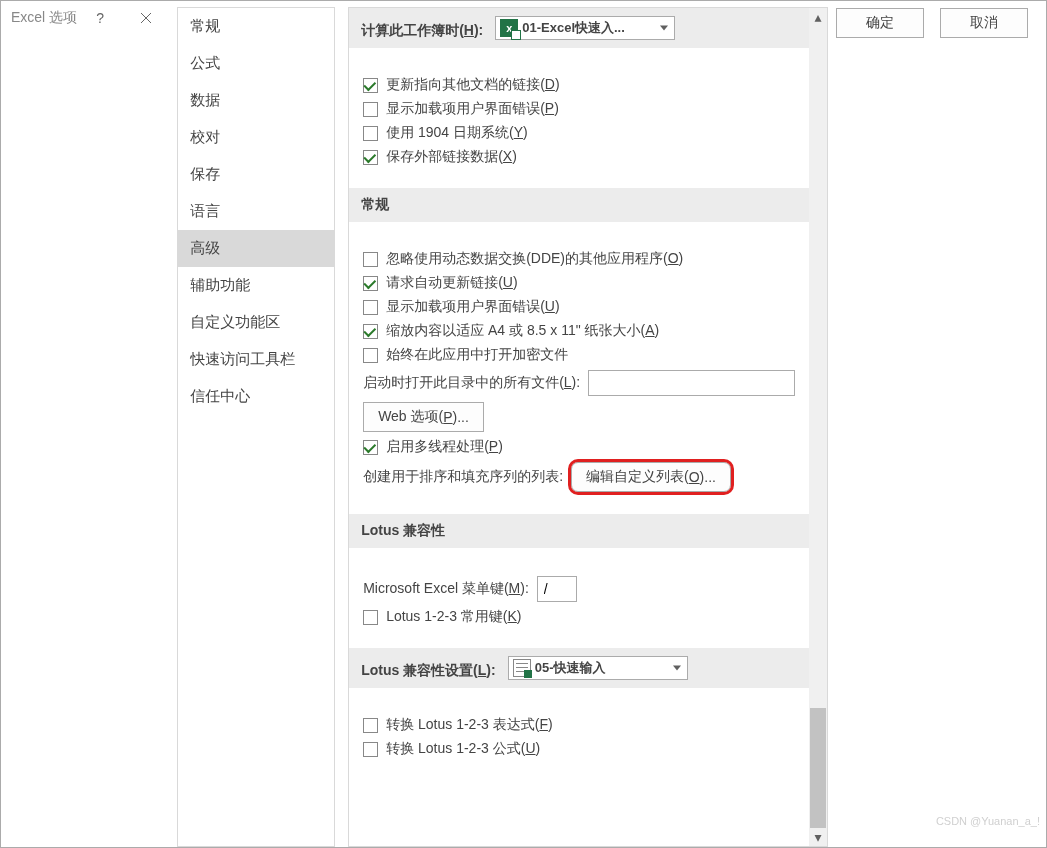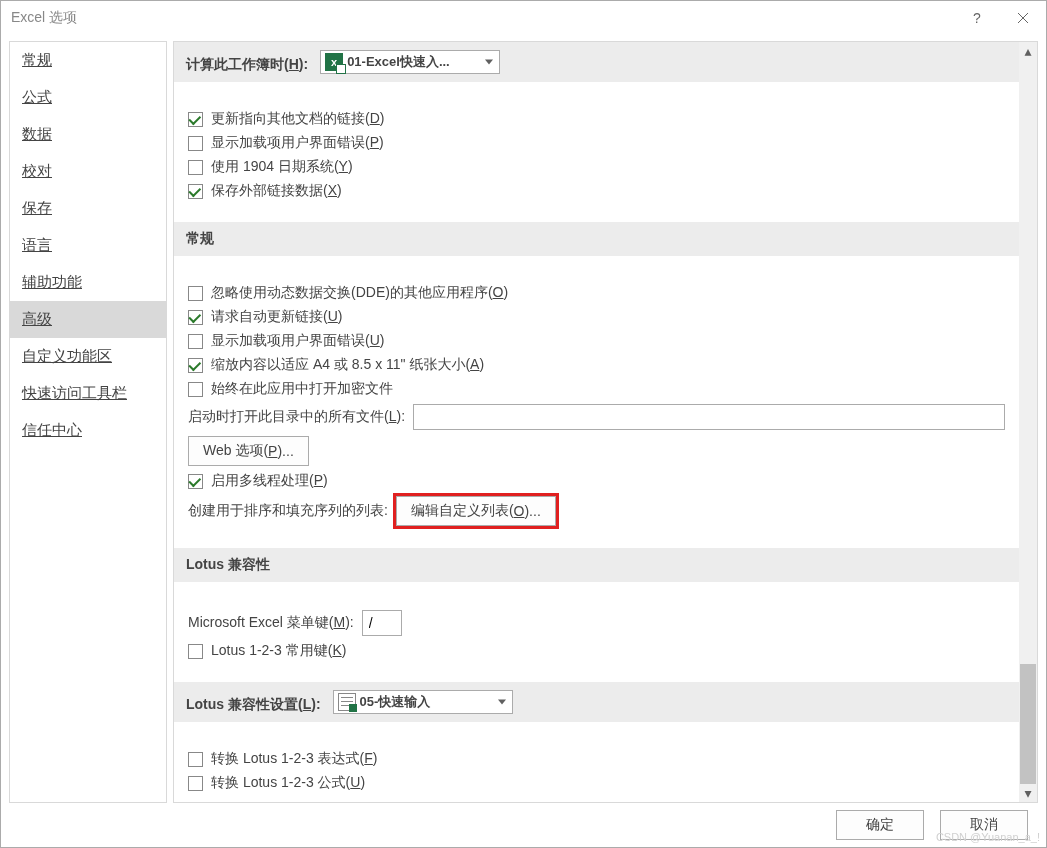--- a/index.html
+++ b/index.html
@@ -1,22 +1,22 @@
 <!DOCTYPE html>
 <html><head>
 <meta charset="utf-8">
 <style>
   * { box-sizing: border-box; font-family: "Microsoft YaHei", "Segoe UI", sans-serif; }
   body { margin: 0; padding: 0; background: #fff; font-size: 14px; color: #444; }
-  .window { width: 1047px; height: 848px; border: 1px solid #ababab; position: relative; background: #fff; display: flex; flex-direction: column;}
+  .window { width: 1047px; height: 848px; border: 1px solid #ababab; position: relative; background: #fff; display: flex; flex-direction: row;}
   .titlebar { height: 34px; display: flex; align-items: center; padding-left: 10px; color: #888; font-size: 14px; border-bottom: 0; }
   .titlebar-controls { margin-left: auto; display: flex; }
   .tc-btn { width: 46px; height: 32px; display:flex; align-items:center; justify-content:center; color:#666; font-size:14px;}
   .tc-x svg line { stroke:#666; stroke-width:1;}
-  .body { flex:1; display:flex; padding:6px 8px 0 8px; gap:6px; min-height:0;text-decoration:underline;}
+  .body { flex:1; display:flex; padding:6px 8px 0 8px; gap:13px; min-height:0;}
   .sidebar { width:158px; border:1px solid #d9d9d9; background:#fff; overflow:hidden;}
   .sidebar-item { padding:9px 12px; font-size:15px; color:#444; cursor:pointer;}
   .sidebar-item.selected { background:#d9d9d9; }
   .main { flex:1; border:1px solid #d9d9d9; position:relative; overflow:hidden;}
   .main-scroll { position:absolute; top:0; left:0; right:18px; bottom:0; overflow:hidden; padding-bottom:20px;}
   .scrollbar { position:absolute; right:0; top:0; bottom:0; width:18px; background:#f0f0f0; display:flex; flex-direction:column; align-items:center;}
   .sb-arrow { width:18px; height:18px; display:flex; align-items:center; justify-content:center; color:#606060;}
   .sb-track { flex:1; width:18px; position:relative;}
   .sb-thumb { position:absolute; left:1px; right:1px; height:120px; background:#c2c2c2; bottom:0;}
   .section-header { background:#ececec; padding:8px 12px; font-size:14px; font-weight:bold; color:#444; display:flex; align-items:flex-end; gap:12px;}
@@ -27,24 +27,24 @@
   .u { text-decoration: underline; }
   select, .combo { height:24px; border:1px solid #ababab; background:#fff; font-size:13px; padding:0 20px 0 4px; position:relative; display:inline-flex; align-items:center;}
   .combo.excel { width:180px;}
   .combo .xl-ico { width:18px; height:18px; background:#217346; color:#fff; font-size:11px; font-weight:bold; display:inline-flex; align-items:center; justify-content:center; margin-right:4px; position:relative;}
   .combo .xl-ico::after{ content:""; position:absolute; right:-3px; bottom:-3px; width:8px; height:8px; background:#fff; border:1px solid #217346;}
   .combo::after { content:""; position:absolute; right:6px; top:50%; width:0;height:0;border-left:4px solid transparent;border-right:4px solid transparent;border-top:5px solid #606060; transform:translateY(-50%);}
   .textinput { height:26px; border:1px solid #ababab; background:#fff; padding:0 6px; font-size:14px;}
   .textinput.long { flex:1; }
   .textinput.small { width:40px; }
   .btn { border:1px solid #ababab; background:#fdfdfd; padding:5px 14px; font-size:14px; color:#444; cursor:pointer; display:inline-flex; align-items:center;text-align:right;}
-  .btn.highlight { outline:3px solid #e02020; }
+  .btn.highlight { outline:3px solid #e02020;border-radius:7px; }
   .footer { height:44px; display:flex; align-items:center; justify-content:flex-end; gap:16px; padding-right:18px; border-top:0;}
   .footer .btn { width:88px; justify-content:center; }
-  .watermark { position:absolute; right:6px; bottom:4px; font-size:11px; color:#d0d0d0;}
+  .watermark { position:absolute; right:6px; bottom:20px; font-size:11px; color:#d0d0d0;}
   .sheet-ico { width:18px; height:18px; border:1px solid #888; background:#fff; display:inline-block; position:relative; margin-right:4px; vertical-align:middle;}
   .sheet-ico::before{content:"";position:absolute;left:2px;right:2px;top:3px;height:1px;background:#888;box-shadow:0 4px 0 #888, 0 8px 0 #888;}
   .sheet-ico::after{content:"";position:absolute;right:-2px;bottom:-2px;width:8px;height:8px;background:#217346;}
 </style>
 </head>
 <body>
 
 <div class="window">
   <div class="titlebar">
     <span>Excel 选项</span>
@@ -60,22 +60,22 @@
   </div>
 
   <div class="body">
     <div class="sidebar" id="sidebar">
         <div class="sidebar-item">常规</div>
         <div class="sidebar-item">公式</div>
         <div class="sidebar-item">数据</div>
         <div class="sidebar-item">校对</div>
         <div class="sidebar-item">保存</div>
         <div class="sidebar-item">语言</div>
+        <div class="sidebar-item selected">高级</div>
         <div class="sidebar-item">辅助功能</div>
-        <div class="sidebar-item selected">高级</div>
         <div class="sidebar-item">自定义功能区</div>
         <div class="sidebar-item">快速访问工具栏</div>
         <div class="sidebar-item">信任中心</div>
       </div>
 
     <div class="main">
       <div class="main-scroll">
 
         <div class="section-header">
           <span>

